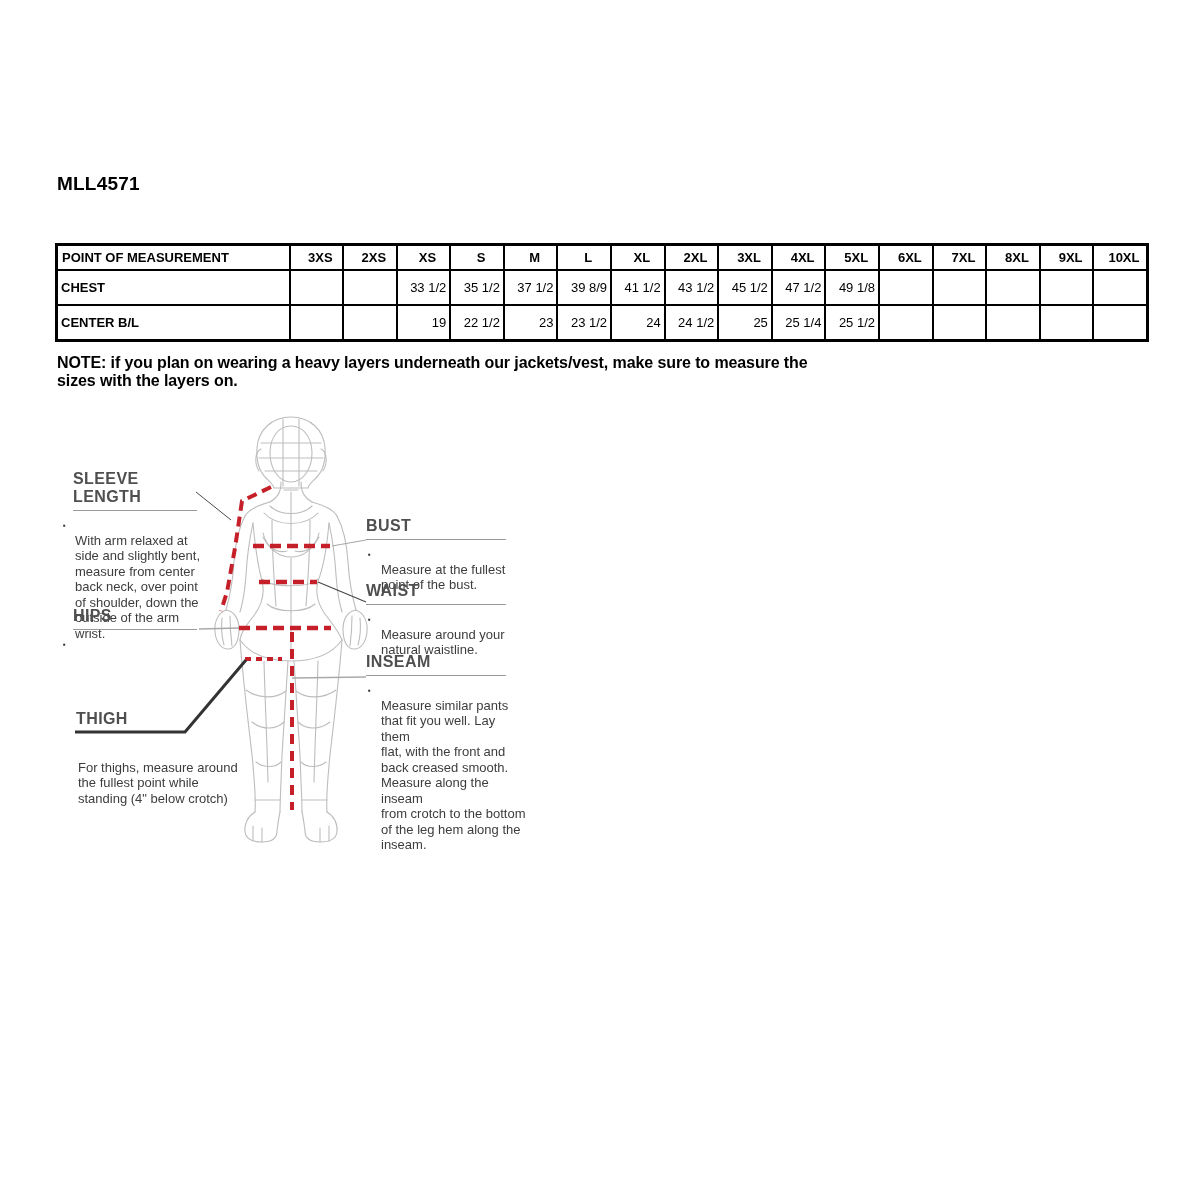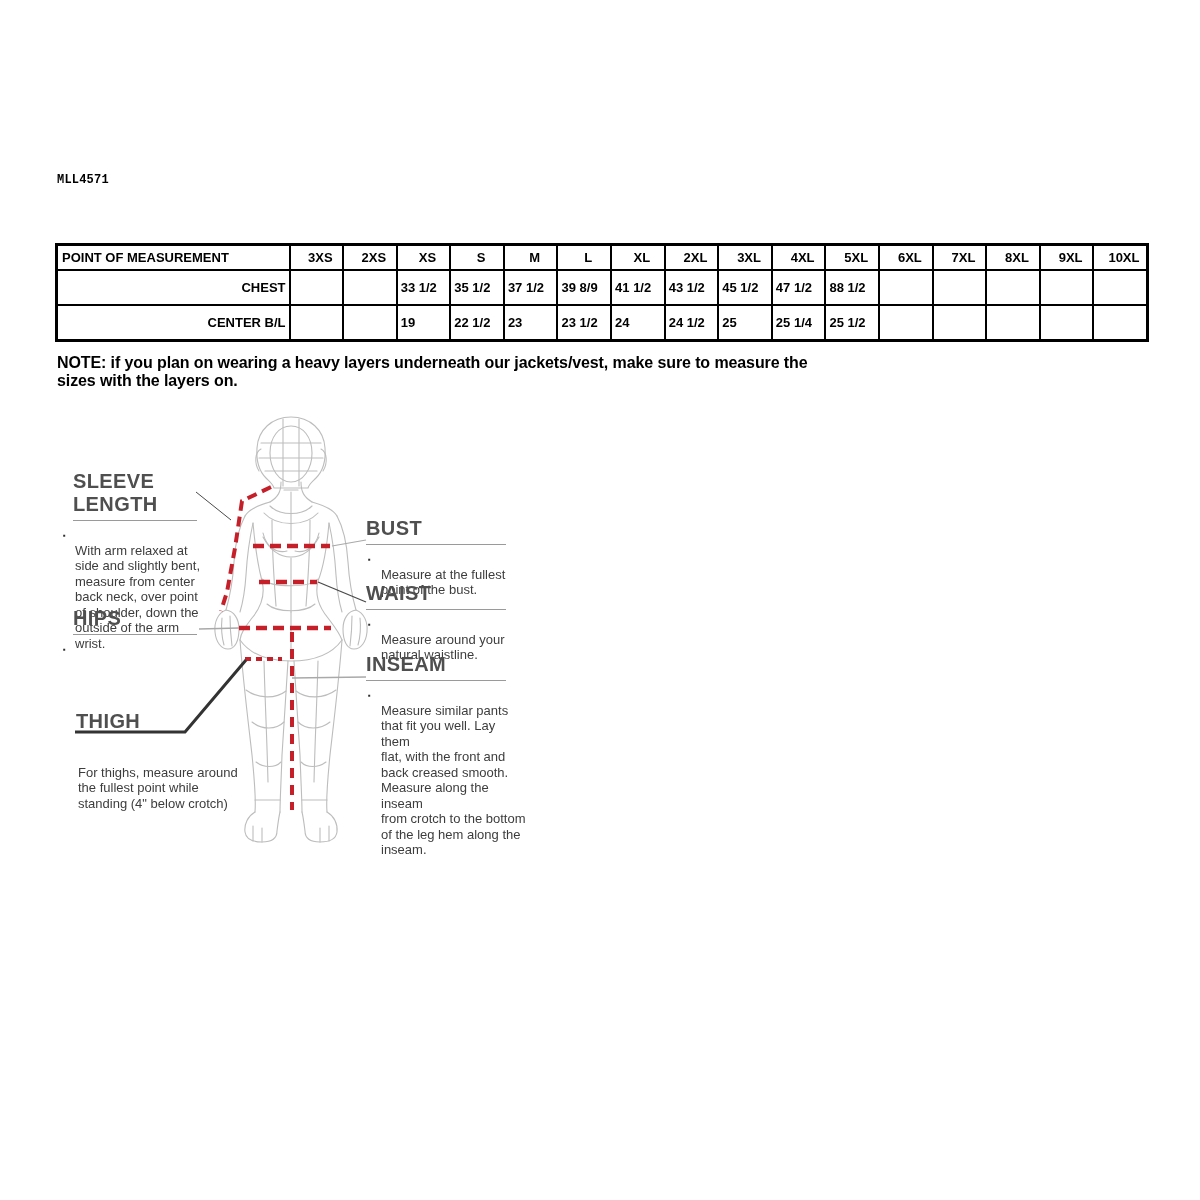--- a/index.html
+++ b/index.html
@@ -1,41 +1,41 @@
 <!DOCTYPE html>
 <html style="--measure-line: #c5202a; --figure-line: #bdbdbd; --heading-text: #4f4f4f; --body-text: #3d3d3d; --connector-dark: #4a4a4a; --connector-light: #a9a9a9;"><head>
 <meta charset="utf-8">
 <style>
   html,body{margin:0;padding:0;background:#fff;}
   .page{position:relative;width:1200px;height:1200px;background:#fff;overflow:hidden;
         font-family:"Liberation Sans",sans-serif;color:#000;}
 
   
-  .doc-title{position:absolute;left:57px;top:173px;font-size:12px;font-weight:bold;letter-spacing:0.2px;font-family:Liberation Mono, monospace;}
+  .doc-title{position:absolute;left:57px;top:173px;font-size:19px;font-weight:bold;letter-spacing:0.2px;}
 
   
   .size-table-wrap{position:absolute;left:55px;top:243px;}
   table.size-table{border-collapse:collapse;table-layout:fixed;width:1091px;
                    border:3px solid #000;font-size:13px;}
   table.size-table th,table.size-table td{border:2px solid #000;padding:0 3px;overflow:hidden;white-space:nowrap;}
   table.size-table thead th{height:23px;font-weight:bold;text-align:center;padding-left:11px;}
   table.size-table thead th.poml{text-align:left;padding-left:4px;}
-  table.size-table tbody th{height:33px;font-weight:bold;text-align:right;}
-  table.size-table tbody td{height:33px;text-align:left;font-weight:bold;}
+  table.size-table tbody th{height:33px;font-weight:bold;text-align:left;}
+  table.size-table tbody td{height:33px;text-align:right;font-weight:normal;}
   col.c-label{width:233px;}
   col.c-size{width:53.6px;}
 
   
   .note-line{position:absolute;left:57px;top:354px;width:780px;font-size:16px;font-weight:bold;letter-spacing:-0.1px;}
 
   
   .diagram-svg{position:absolute;left:0;top:400px;}
 
   .label-block{position:absolute;}
-  .label-heading{font-size:20px;font-weight:bold;color:var(--heading-text);
+  .label-heading{font-size:16px;font-weight:bold;color:var(--heading-text);
                  letter-spacing:0.4px;padding-bottom:4px;border-bottom:1px solid #9a9a9a;}
   .label-heading.no-underline{border-bottom:none;}
   .label-desc{position:relative;margin:6px 0 0 2px;font-size:13px;line-height:15.5px;
               color:var(--body-text);white-space:pre-line;}
   .label-desc .bullet{position:absolute;left:-12px;top:1px;font-size:8px;color:#2e2e2e;}
   .col-right .label-desc{margin-left:15px;}
   .col-right .label-desc .bullet{left:-13px;}
 
   .blk-sleeve{left:73px;top:470px;width:160px;}
   .blk-sleeve .label-heading{width:124px;}
@@ -102,21 +102,21 @@
             <td></td>
             <td></td>
             <td>33 1/2</td>
             <td>35 1/2</td>
             <td>37 1/2</td>
             <td>39 8/9</td>
             <td>41 1/2</td>
             <td>43 1/2</td>
             <td>45 1/2</td>
             <td>47 1/2</td>
-            <td>88 1/2</td>
+            <td>49 1/8</td>
             <td></td>
             <td></td>
             <td></td>
             <td></td>
             <td></td>
           </tr>
           <tr>
             <th>CENTER B/L</th>
             <td></td>
             <td></td>

